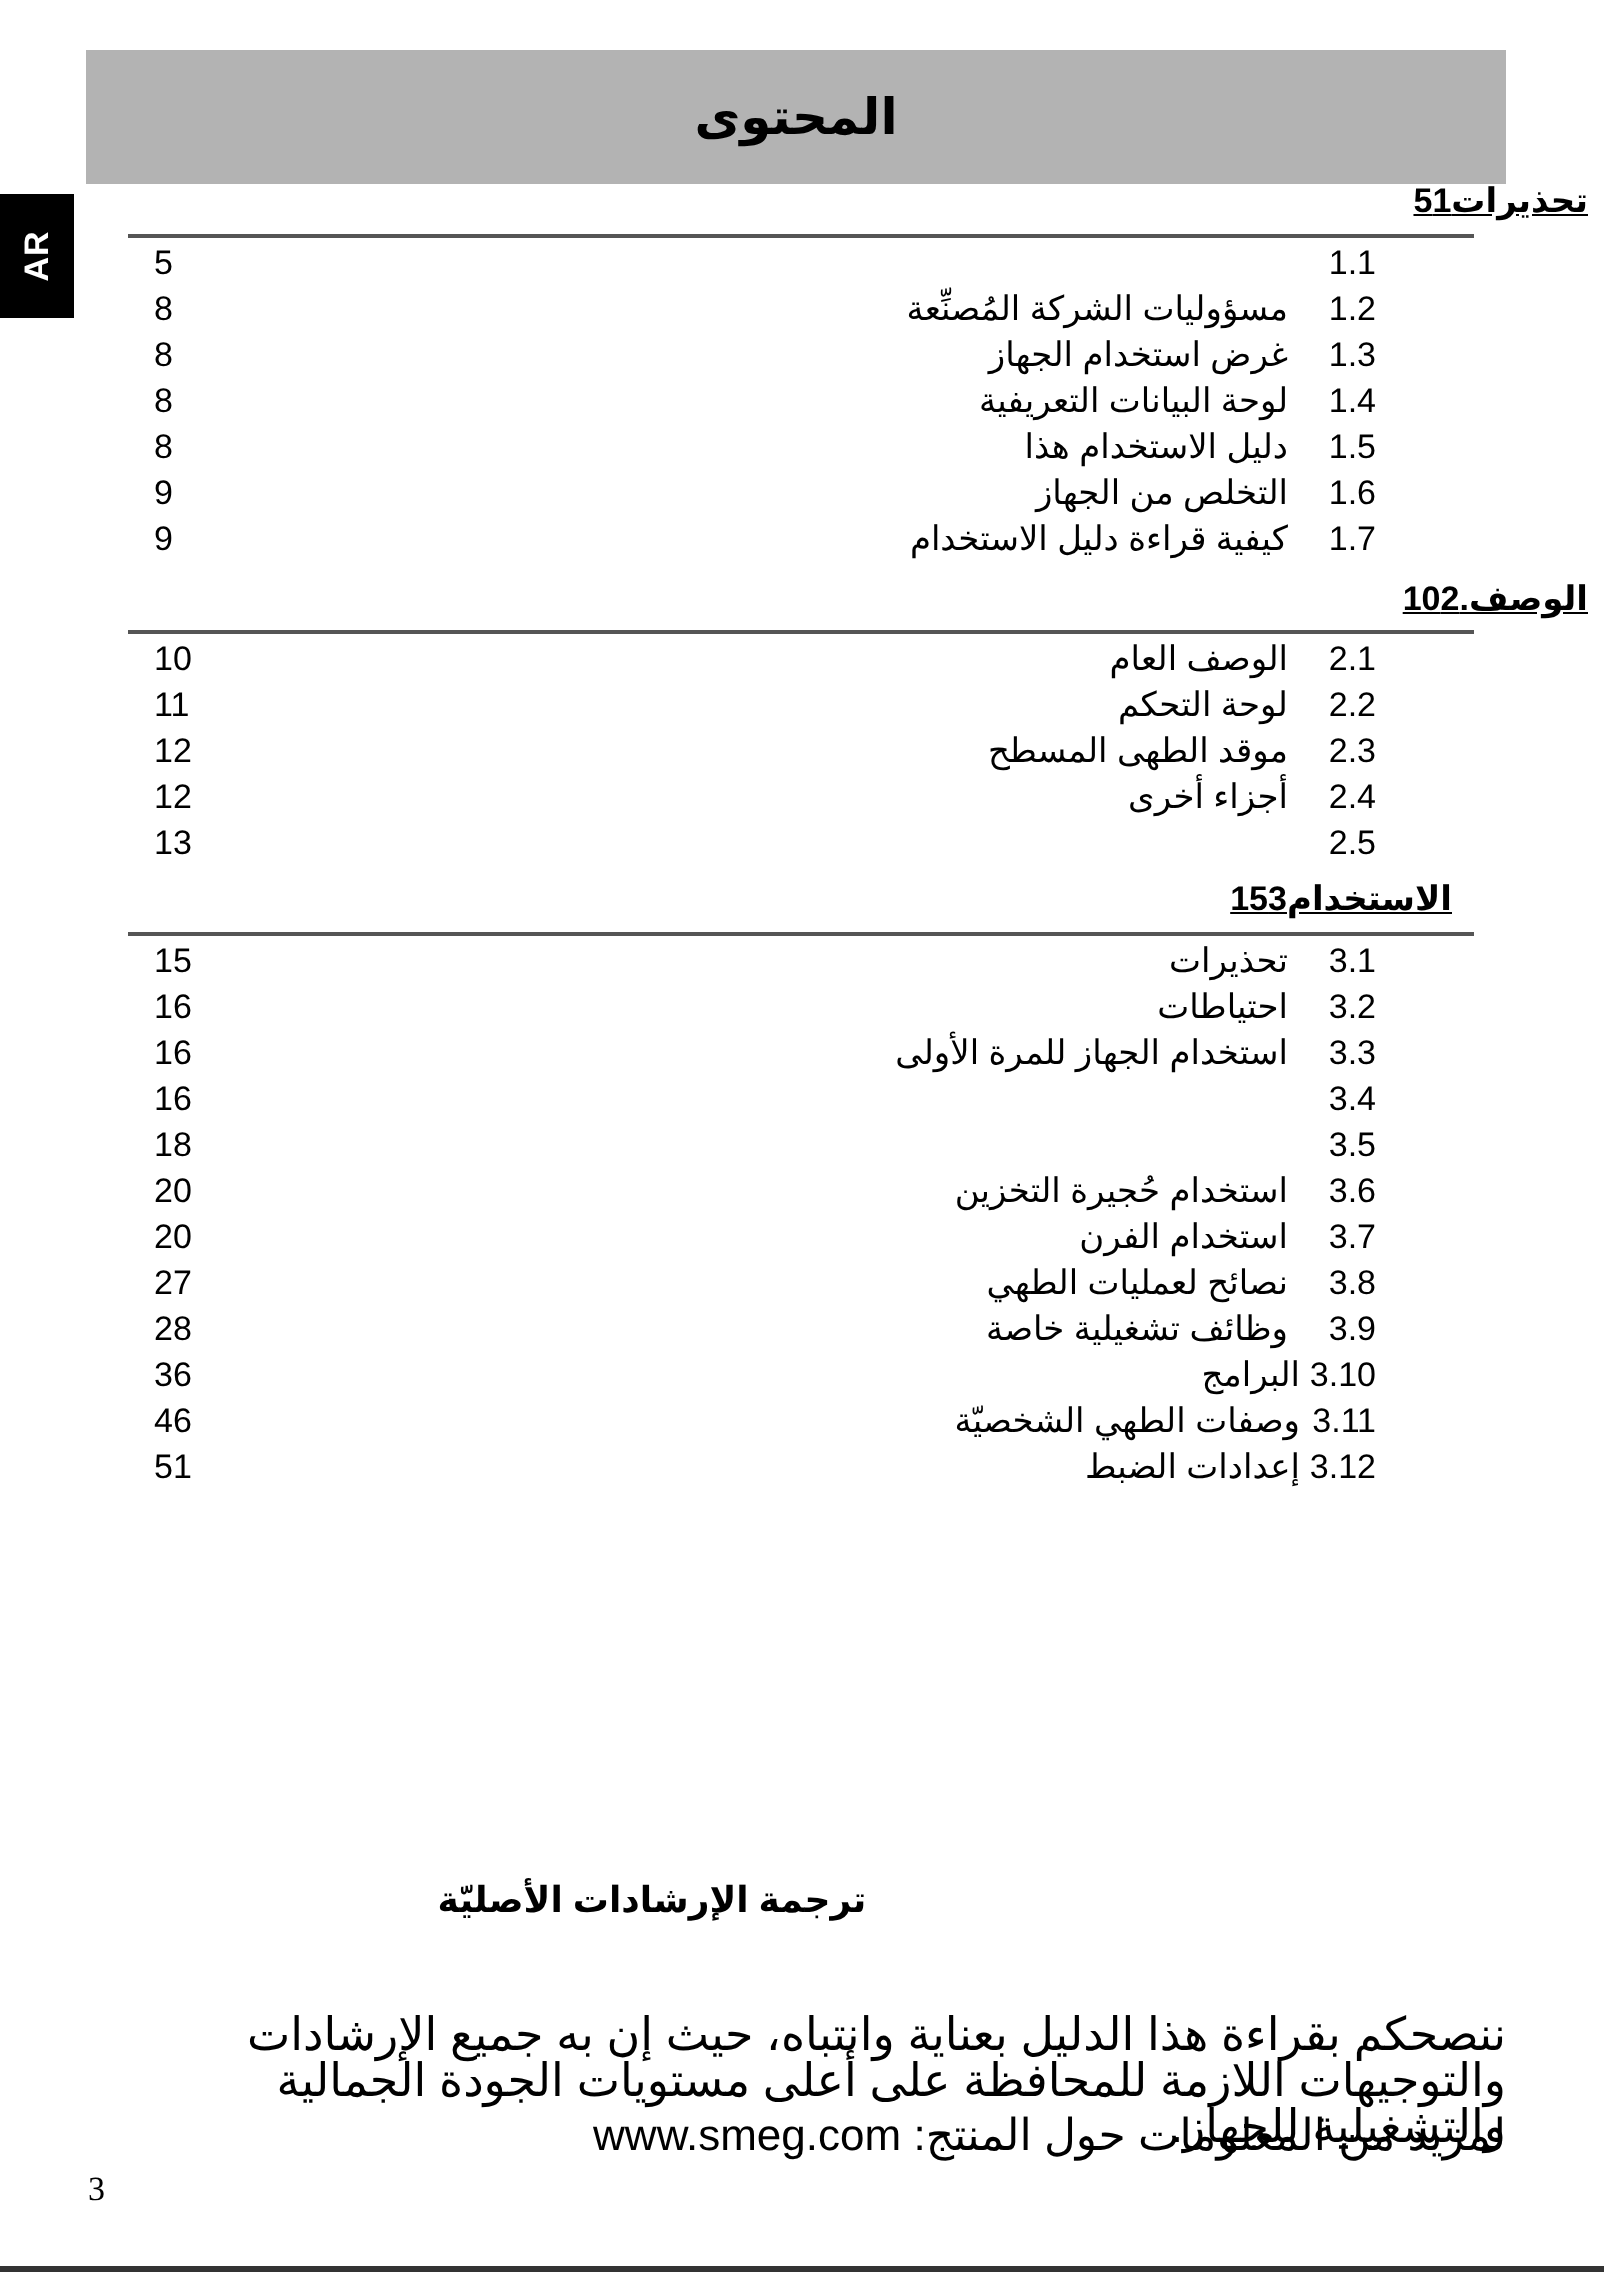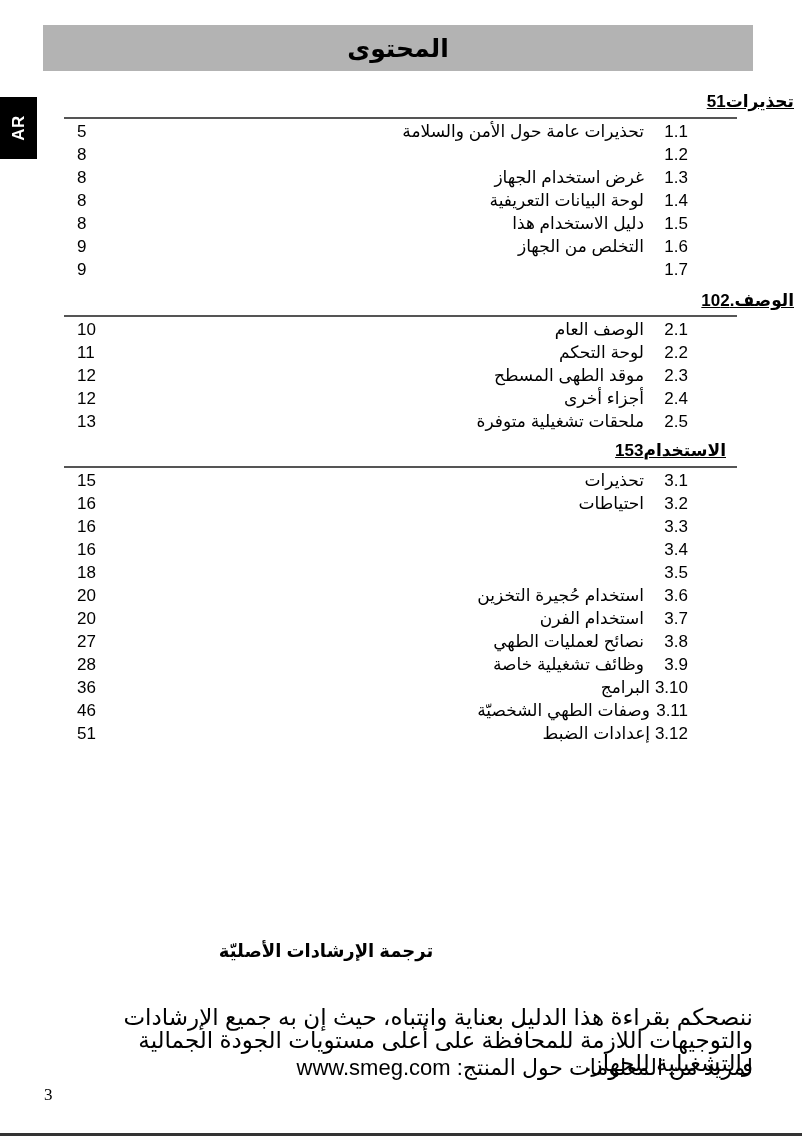--- a/index.html
+++ b/index.html
@@ -13,21 +13,21 @@
       position: relative;
       overflow: hidden;
       font-family: "Liberation Sans", "DejaVu Sans", sans-serif;
       color: #000;
     }
     .title-box {
       position: absolute;
       left: 43px;
       top: 25px;
       width: 710px;
-      height: 46px;
+      height: 67px;
       background: #b3b3b3;
       display: flex;
       align-items: center;
       justify-content: center;
     }
     .title-box span {
       font-size: 25px;
       font-weight: bold;
       direction: rtl;
     }
@@ -153,25 +153,25 @@
 <div class="lang-tab">
   <span>AR</span>
 </div>
 
 <div class="section-heading" style="top:91px;">5تحذيرات1</div>
 <div class="section-rule" style="top:117px;"></div>
 
 <div class="toc-row" style="top:120px;">
   <span class="toc-page">5</span>
   <span class="toc-num">1.1</span>
-  <span class="toc-title">تحذيرات عامة حول الأمن والسلامة</span>
 </div>
 <div class="toc-row" style="top:143px;">
   <span class="toc-page">8</span>
   <span class="toc-num">1.2</span>
+  <span class="toc-title">مسؤوليات الشركة المُصنِّعة</span>
 </div>
 <div class="toc-row" style="top:166px;">
   <span class="toc-page">8</span>
   <span class="toc-num">1.3</span>
   <span class="toc-title">غرض استخدام الجهاز</span>
 </div>
 <div class="toc-row" style="top:189px;">
   <span class="toc-page">8</span>
   <span class="toc-num">1.4</span>
   <span class="toc-title">لوحة البيانات التعريفية</span>
@@ -182,20 +182,21 @@
   <span class="toc-title">دليل الاستخدام هذا</span>
 </div>
 <div class="toc-row" style="top:235px;">
   <span class="toc-page">9</span>
   <span class="toc-num">1.6</span>
   <span class="toc-title">التخلص من الجهاز</span>
 </div>
 <div class="toc-row" style="top:258px;">
   <span class="toc-page">9</span>
   <span class="toc-num">1.7</span>
+  <span class="toc-title">كيفية قراءة دليل الاستخدام</span>
 </div>
 
 <div class="section-heading" style="top:290px;">10الوصف.2</div>
 <div class="section-rule" style="top:315px;"></div>
 
 <div class="toc-row" style="top:318px;">
   <span class="toc-page">10</span>
   <span class="toc-num">2.1</span>
   <span class="toc-title">الوصف العام</span>
 </div>
@@ -210,39 +211,39 @@
   <span class="toc-title">موقد الطهى المسطح</span>
 </div>
 <div class="toc-row" style="top:387px;">
   <span class="toc-page">12</span>
   <span class="toc-num">2.4</span>
   <span class="toc-title">أجزاء أخرى</span>
 </div>
 <div class="toc-row" style="top:410px;">
   <span class="toc-page">13</span>
   <span class="toc-num">2.5</span>
-  <span class="toc-title">ملحقات تشغيلية متوفرة</span>
 </div>
 
 <div class="section-heading" style="top:440px; right:76px;">15الاستخدام3</div>
 <div class="section-rule" style="top:466px;"></div>
 
 <div class="toc-row" style="top:469px;">
   <span class="toc-page">15</span>
   <span class="toc-num">3.1</span>
   <span class="toc-title">تحذيرات</span>
 </div>
 <div class="toc-row" style="top:492px;">
   <span class="toc-page">16</span>
   <span class="toc-num">3.2</span>
   <span class="toc-title">احتياطات</span>
 </div>
 <div class="toc-row" style="top:515px;">
   <span class="toc-page">16</span>
   <span class="toc-num">3.3</span>
+  <span class="toc-title">استخدام الجهاز للمرة الأولى</span>
 </div>
 <div class="toc-row" style="top:538px;">
   <span class="toc-page">16</span>
   <span class="toc-num">3.4</span>
 </div>
 <div class="toc-row" style="top:561px;">
   <span class="toc-page">18</span>
   <span class="toc-num">3.5</span>
 </div>
 <div class="toc-row" style="top:584px;">

